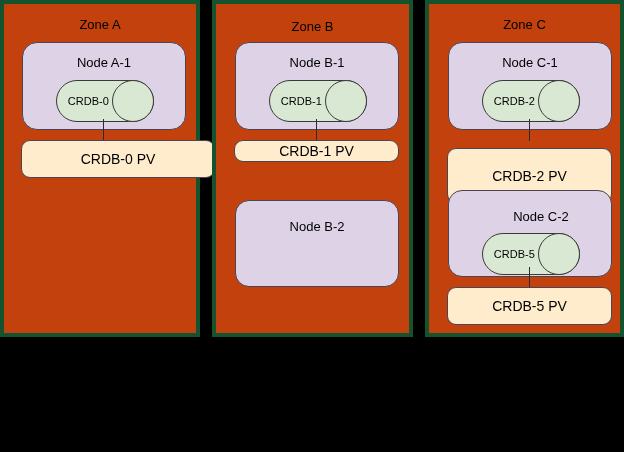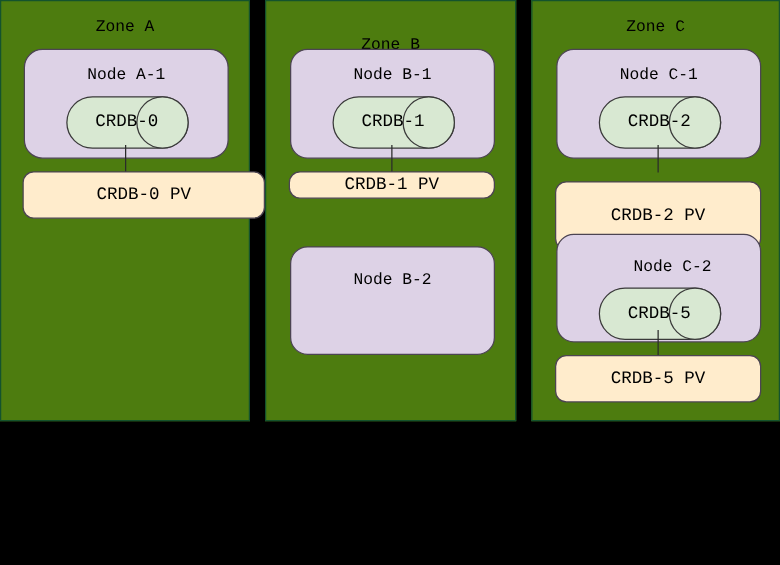--- a/index.html
+++ b/index.html
@@ -18,24 +18,23 @@
     position: absolute;
     left: 0; top: 0;
     width: 624px;
     height: 452px;
     background: #000000;
   }
 
   
   .zone {
     position: absolute;
-    background: #4d7c0f;
-    border: 1px solid #14532d;
+    background: #c2410c;
+    border: 4px solid #14532d;
     box-sizing: border-box;
-    font-family: Liberation Mono, monospace;
   }
   .zone-title {
     position: absolute;
     left: 0;
     right: 0;
     text-align: center;
     font-size: 13px;
     color: #000000;
     line-height: 1;
     white-space: nowrap;
@@ -63,28 +62,28 @@
   
   .cyl {
     position: absolute;
   }
   .cyl svg {
     display: block;
     overflow: visible;
   }
   .cyl-label {
     position: absolute;
-    left: 16px;
+    left: 0;
     top: 0;
     width: 66%;
     height: 100%;
     display: flex;
     align-items: center;
     justify-content: center;
-    font-size: 14px;
+    font-size: 11px;
     color: #000000;
     white-space: nowrap;
   }
 
   
   .pv {
     position: absolute;
     background: #ffeccc;
     border: 1px solid #4c4452;
     border-radius: 9px;
@@ -122,21 +121,21 @@
         <div class="cyl-label">CRDB-0</div>
       </div>
     </div>
 
     <div class="connector" style="left:99px; top:115px; height:22px;"></div>
 
     <div class="pv" style="left:17px; top:136px; width:194px; height:38px;">CRDB-0 PV</div>
   </div>
 
   <div class="zone" style="left:212px; top:0px; width:201px; height:337px;">
-    <div class="zone-title" style="top:28px;">Zone B</div>
+    <div class="zone-title" style="top:16px;">Zone B</div>
 
     <div class="node" style="left:19px; top:38px; width:164px; height:88px;">
       <div class="node-title" style="top:13px;">Node B-1</div>
       <div class="cyl" style="left:33px; top:37px; width:98px; height:42px;">
         <svg width="98" height="42" viewBox="0 0 98 42" aria-hidden="true">
           <path d="M21,0.5 H77 A20.5,20.5 0 0 1 77,41.5 H21 A20.5,20.5 0 0 1 21,0.5 Z" fill="#d8e8d2" stroke="#3a3a3a" stroke-width="1"></path>
           <ellipse cx="77" cy="21" rx="20.5" ry="20.5" fill="#d8e8d2" stroke="#3a3a3a" stroke-width="1"></ellipse>
         </svg>
         <div class="cyl-label">CRDB-1</div>
       </div>

